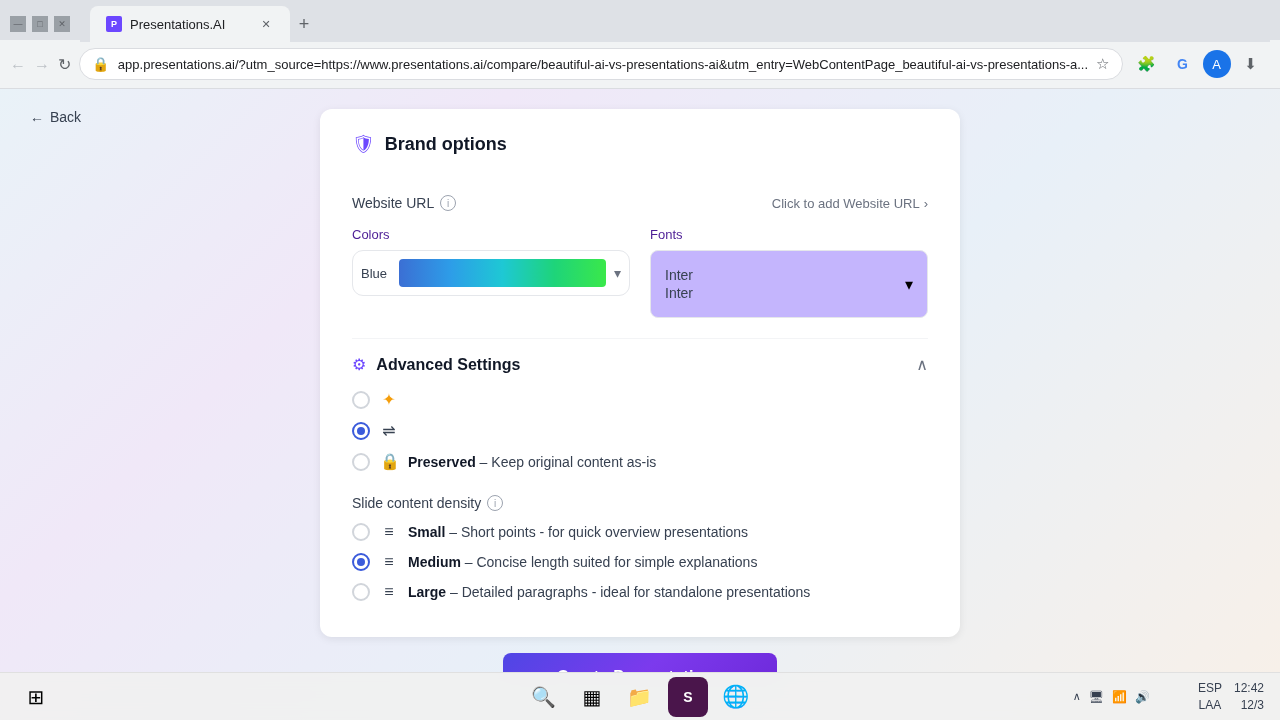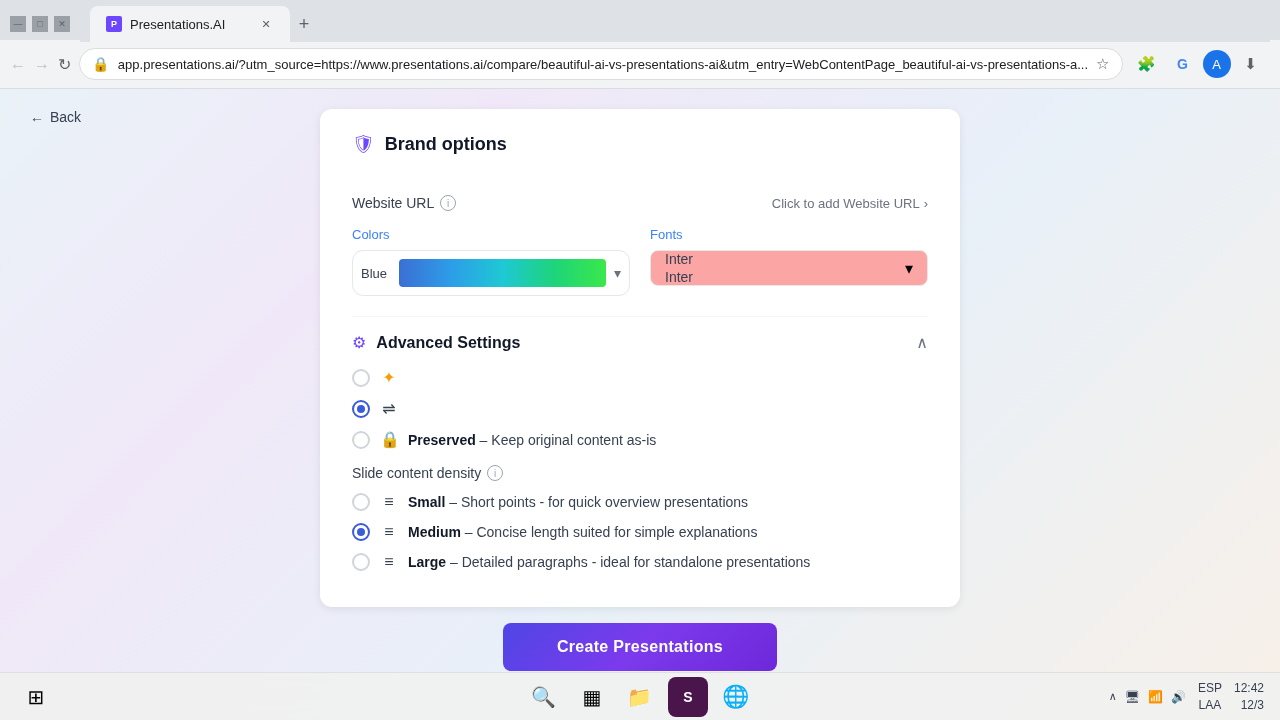--- a/index.html
+++ b/index.html
@@ -265,21 +265,21 @@
 
     .two-col {
       display: grid;
       grid-template-columns: 1fr 1fr;
       gap: 20px;
       margin-bottom: 20px;
     }
 
     .field-label {
       font-size: 13px;
-      color: #3b82f6;
+      color: #4c1d95;
       margin-bottom: 8px;
       font-weight: 500;
     }
 
     .color-picker-container {
       border: 1px solid #e5e7eb;
       border-radius: 11px;
       padding: 8px;
       display: flex;
       align-items: center;
@@ -304,25 +304,25 @@
       background: none;
       border: none;
       cursor: pointer;
       color: #6b7280;
       font-size: 14px;
     }
 
     .font-picker-container {
       border: 1px solid #e5e7eb;
       border-radius: 8px;
-      padding: 0 14px;
+      padding: 16px 14px;
       display: flex;
       align-items: center;
       justify-content: space-between;
-      background: #fca5a5;
+      background: #c4b5fd;
       cursor: pointer;
       gap: 48px;
     }
 
     .font-display { display: flex; flex-direction: column; gap: 2px; }
     .font-name { font-size: 14px; color: #374151; }
 
     .section-divider { height: 1px; background: #f3f4f6; margin: 16px 0; }
 
     .advanced-header {
@@ -396,21 +396,21 @@
 
     .option-text { font-size: 14px; color: #374151; }
     .option-text strong { font-weight: 600; color: #111827; }
 
     .density-label {
       display: flex;
       align-items: flex-start;
       gap: 6px;
       font-size: 14px;
       color: #374151;
-      margin: 16px 0 12px;
+      margin: 24px 0 12px;
       font-weight: 500;
     }
 
     
     .create-btn-container {
       display: flex;
       justify-content: center;
       padding: 16px 0 8px;
     }
 
@@ -484,20 +484,21 @@
       font-size: 12px;
       line-height: 1.4;
       color: #374151;
     }
 
     .lang-display {
       font-size: 12px;
       line-height: 1.4;
       color: #374151;
       text-align: center;
+      margin-left: 36px;
     }
   </style>
 </head>
 <body>
 
 <div class="browser-chrome">
 
   <div class="title-bar">
     <div class="window-controls">
       <button class="win-btn">—</button>

